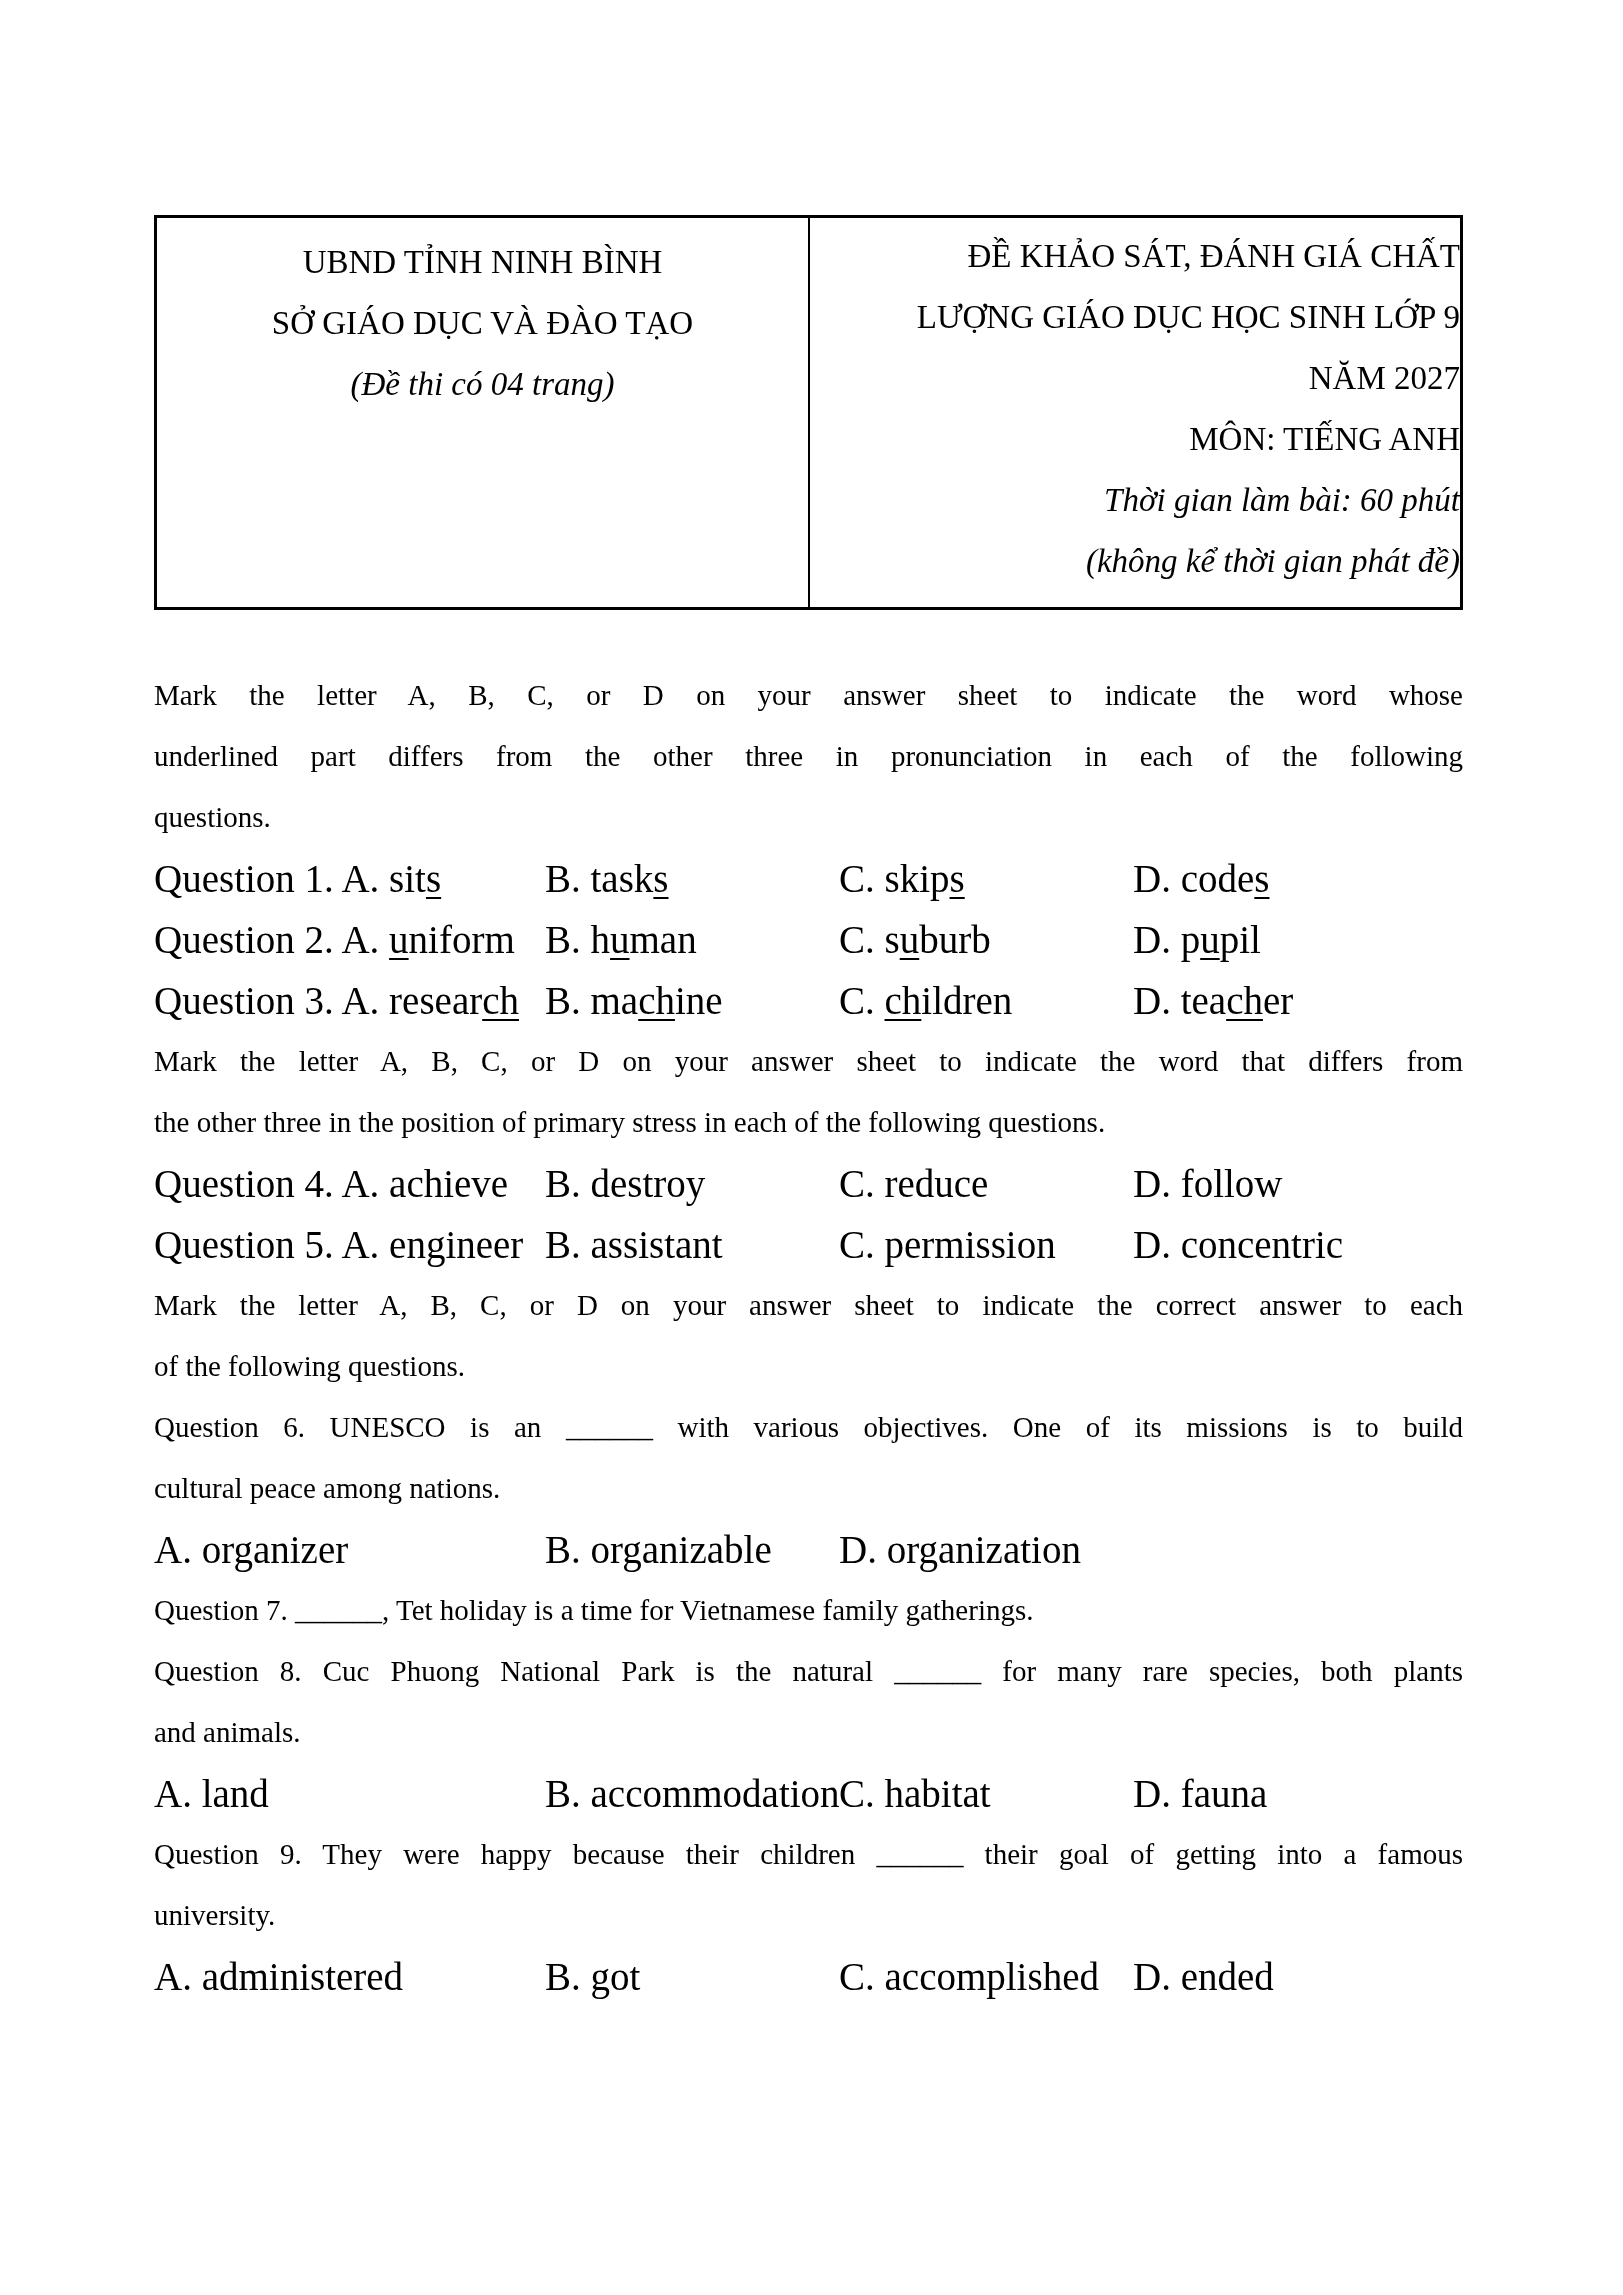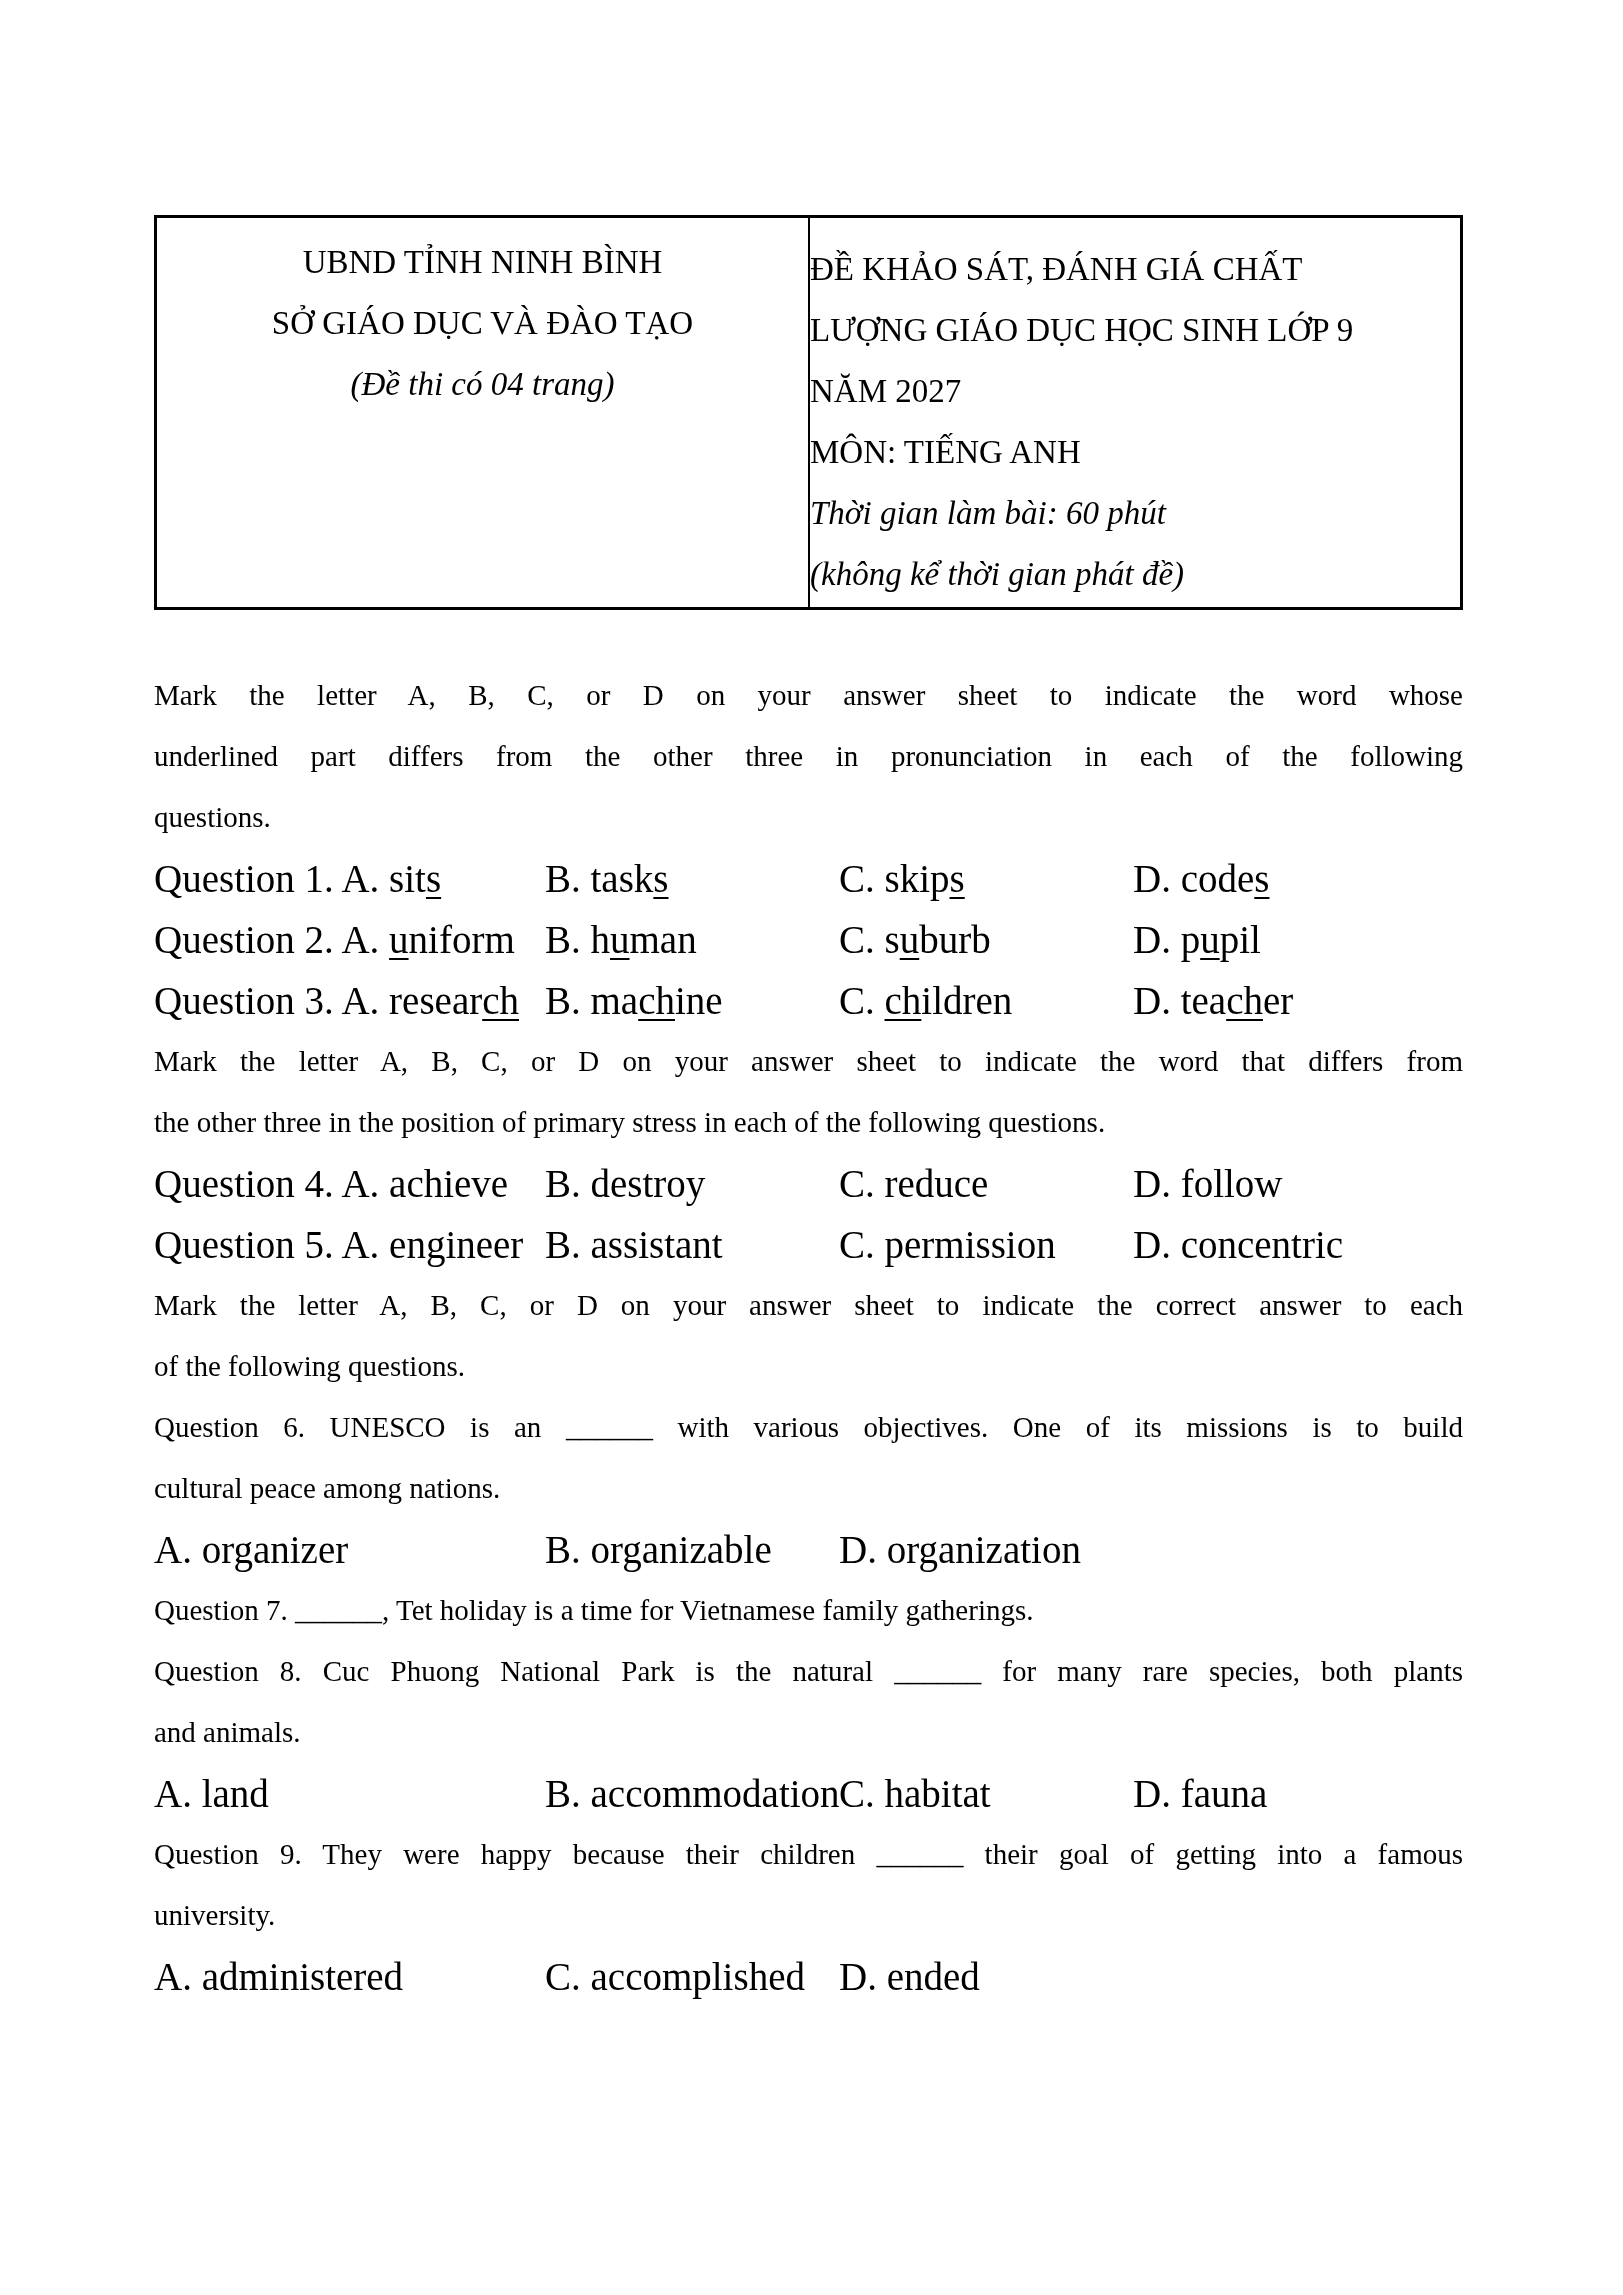--- a/index.html
+++ b/index.html
@@ -11,21 +11,21 @@
 
   
   .hdr {
     position: absolute; left: 154px; top: 215px; width: 1309px; height: 395px;
     border: 3.3px solid #000; box-sizing: border-box; display: flex;
   }
   .hdr-left {
     width: 653px; border-right: 2.6px solid #000; box-sizing: border-box;
     text-align: center; padding-top: 14.4px;
   }
-  .hdr-right { flex: 1; text-align: left; padding-top: 21px; }
+  .hdr-right { flex: 1; text-align: right; padding-top: 8px; }
   .hl { font-size: 33px; line-height: 61px; height: 61px; white-space: nowrap; }
   .b { font-weight: normal; }
   .i { font-style: italic; }
 
   
   .content { position: absolute; left: 154px; top: 665px; width: 1309px; }
   .line { font-size: 29px; line-height: 61px; height: 61px; white-space: nowrap; }
   .just { text-align: justify; text-align-last: justify; white-space: normal; overflow: hidden; }
   .row { display: flex; font-size: 39px; line-height: 61px; height: 61px; white-space: nowrap; }
   .c1 { width: 391px; }
@@ -118,19 +118,20 @@
       <div class="c1">A. land</div>
       <div class="c2">B. accommodation</div>
       <div class="c3">C. habitat</div>
       <div class="c4">D. fauna</div>
     </div>
 
     <div class="line just"><span>Question 9. They were happy because their children </span><span>______</span><span> their goal of getting into a famous</span></div>
     <div class="line">university.</div>
     <div class="row">
       <div class="c1">A. administered</div>
+      <div class="c2">B. got</div>
       <div class="c3">C. accomplished</div>
       <div class="c4">D. ended</div>
     </div>
 
   </div>
 </div>
 
 
 </body></html>

